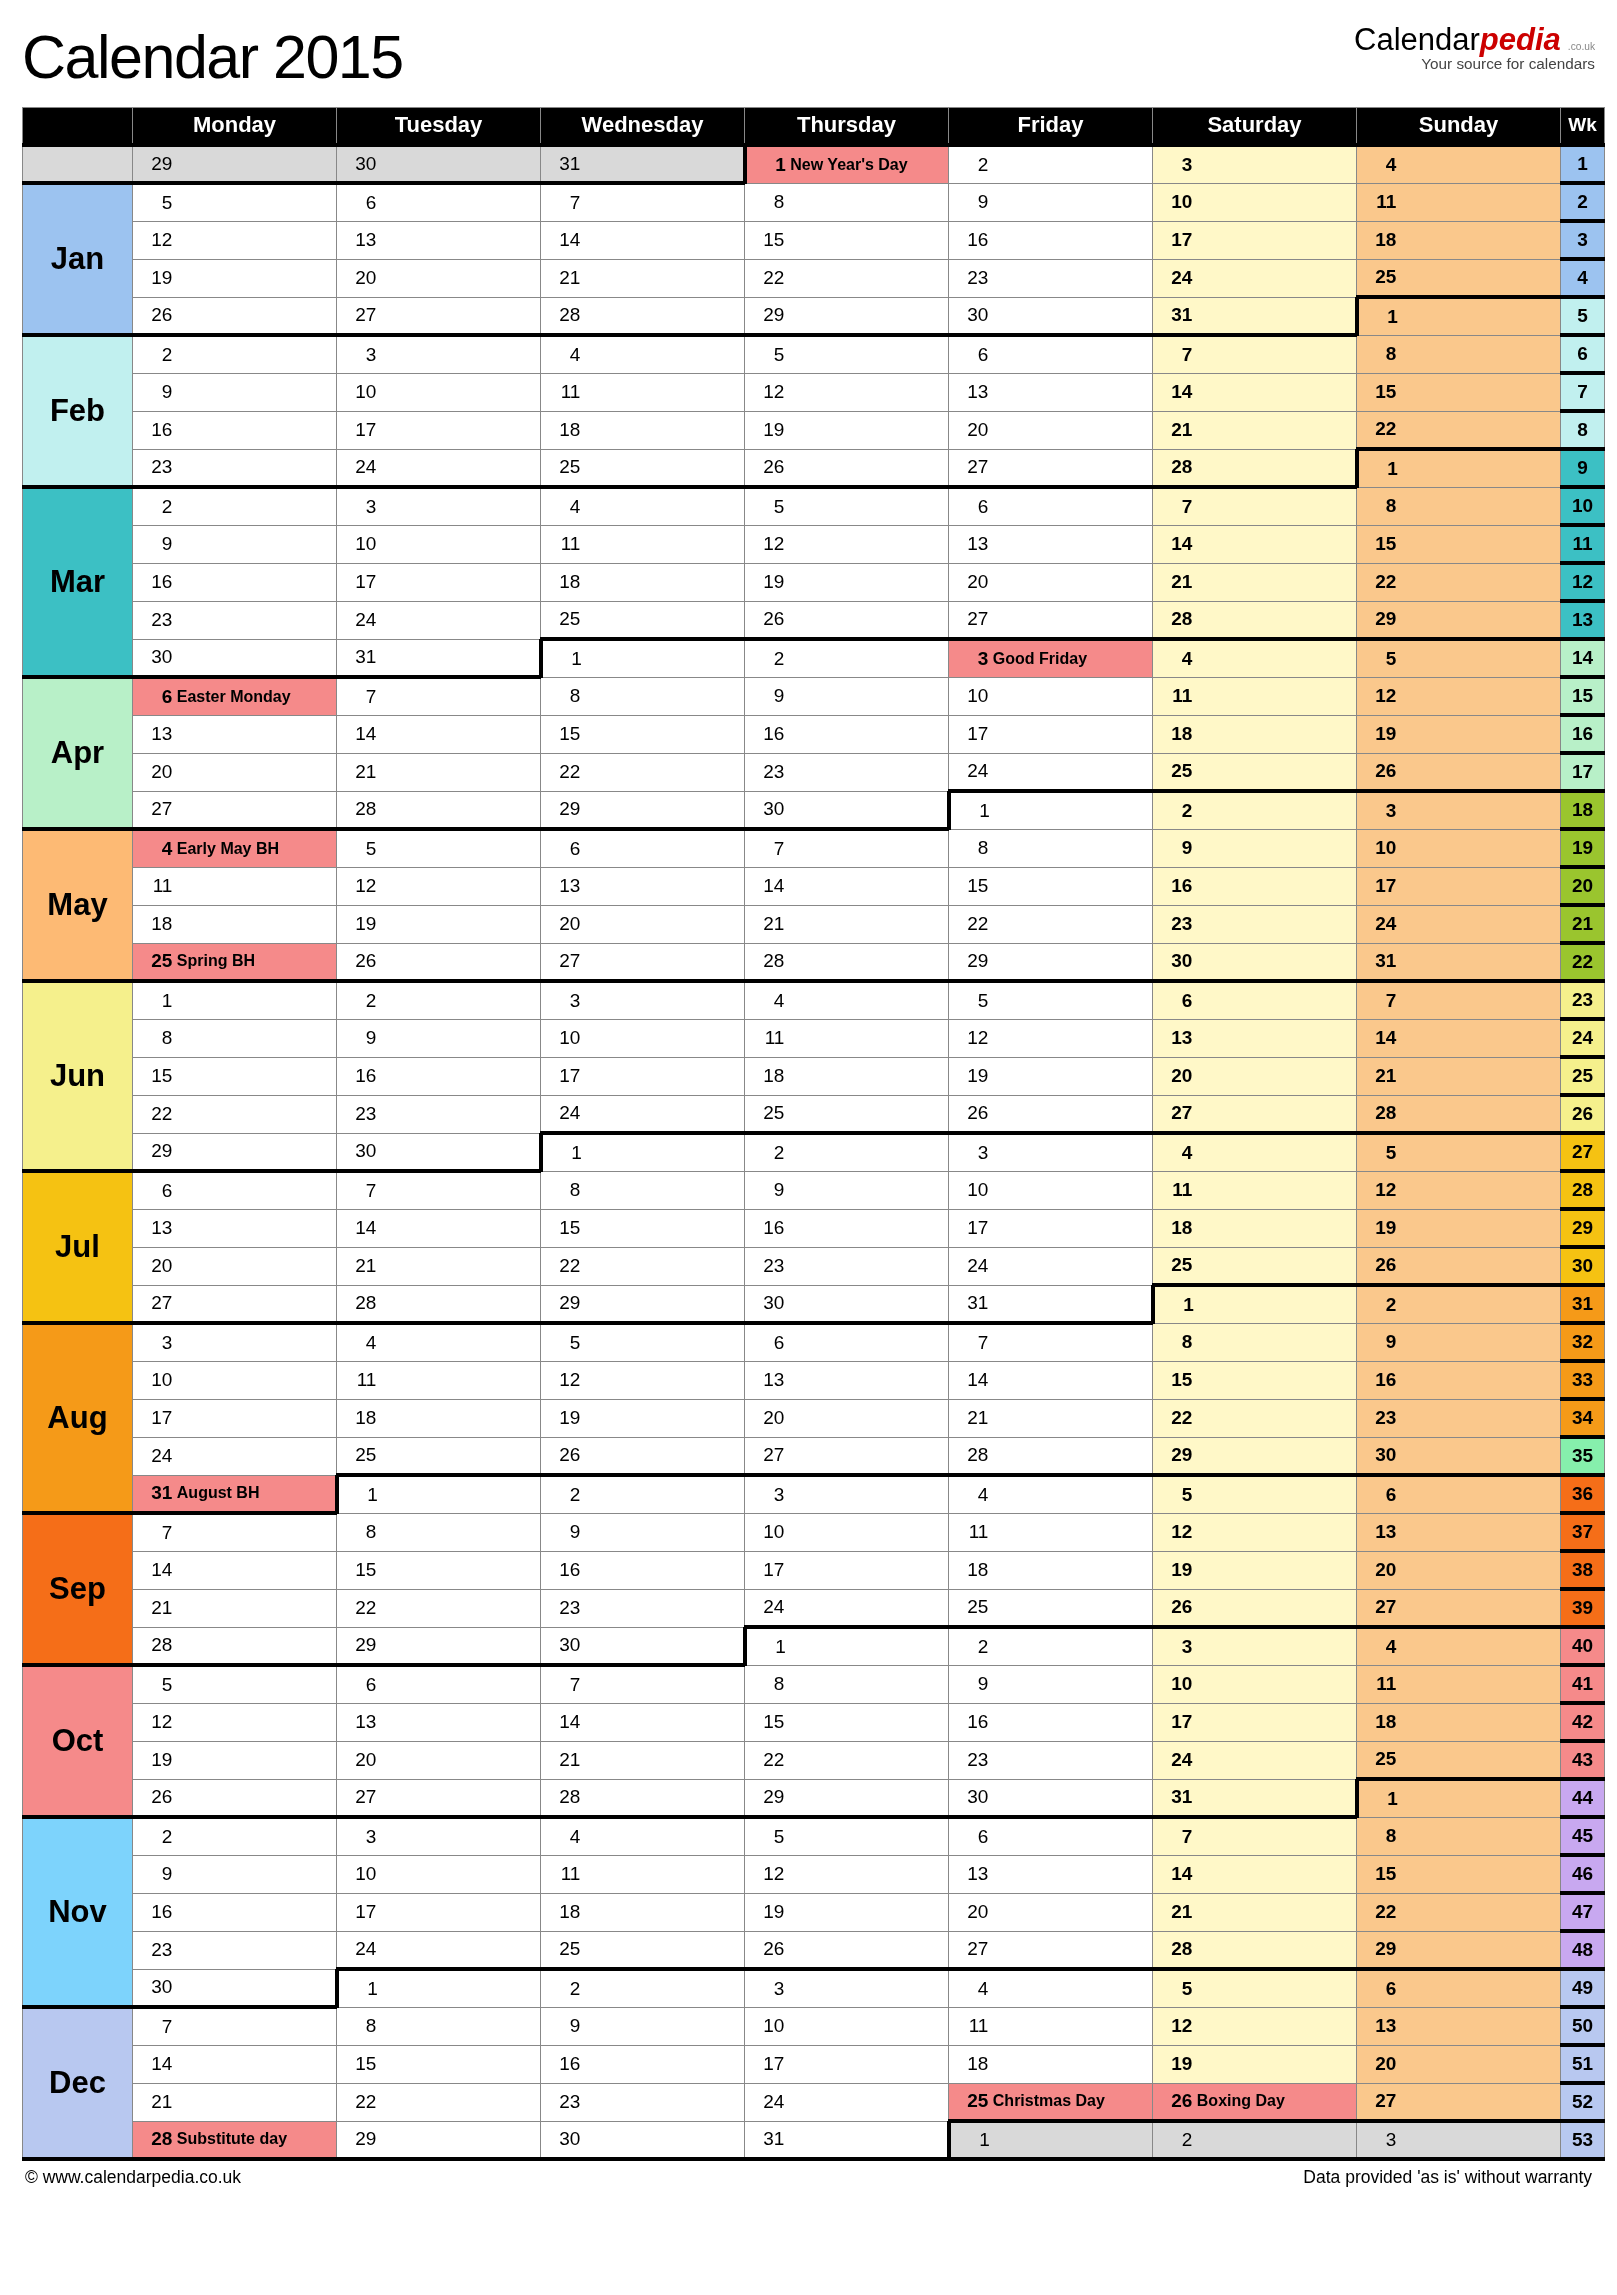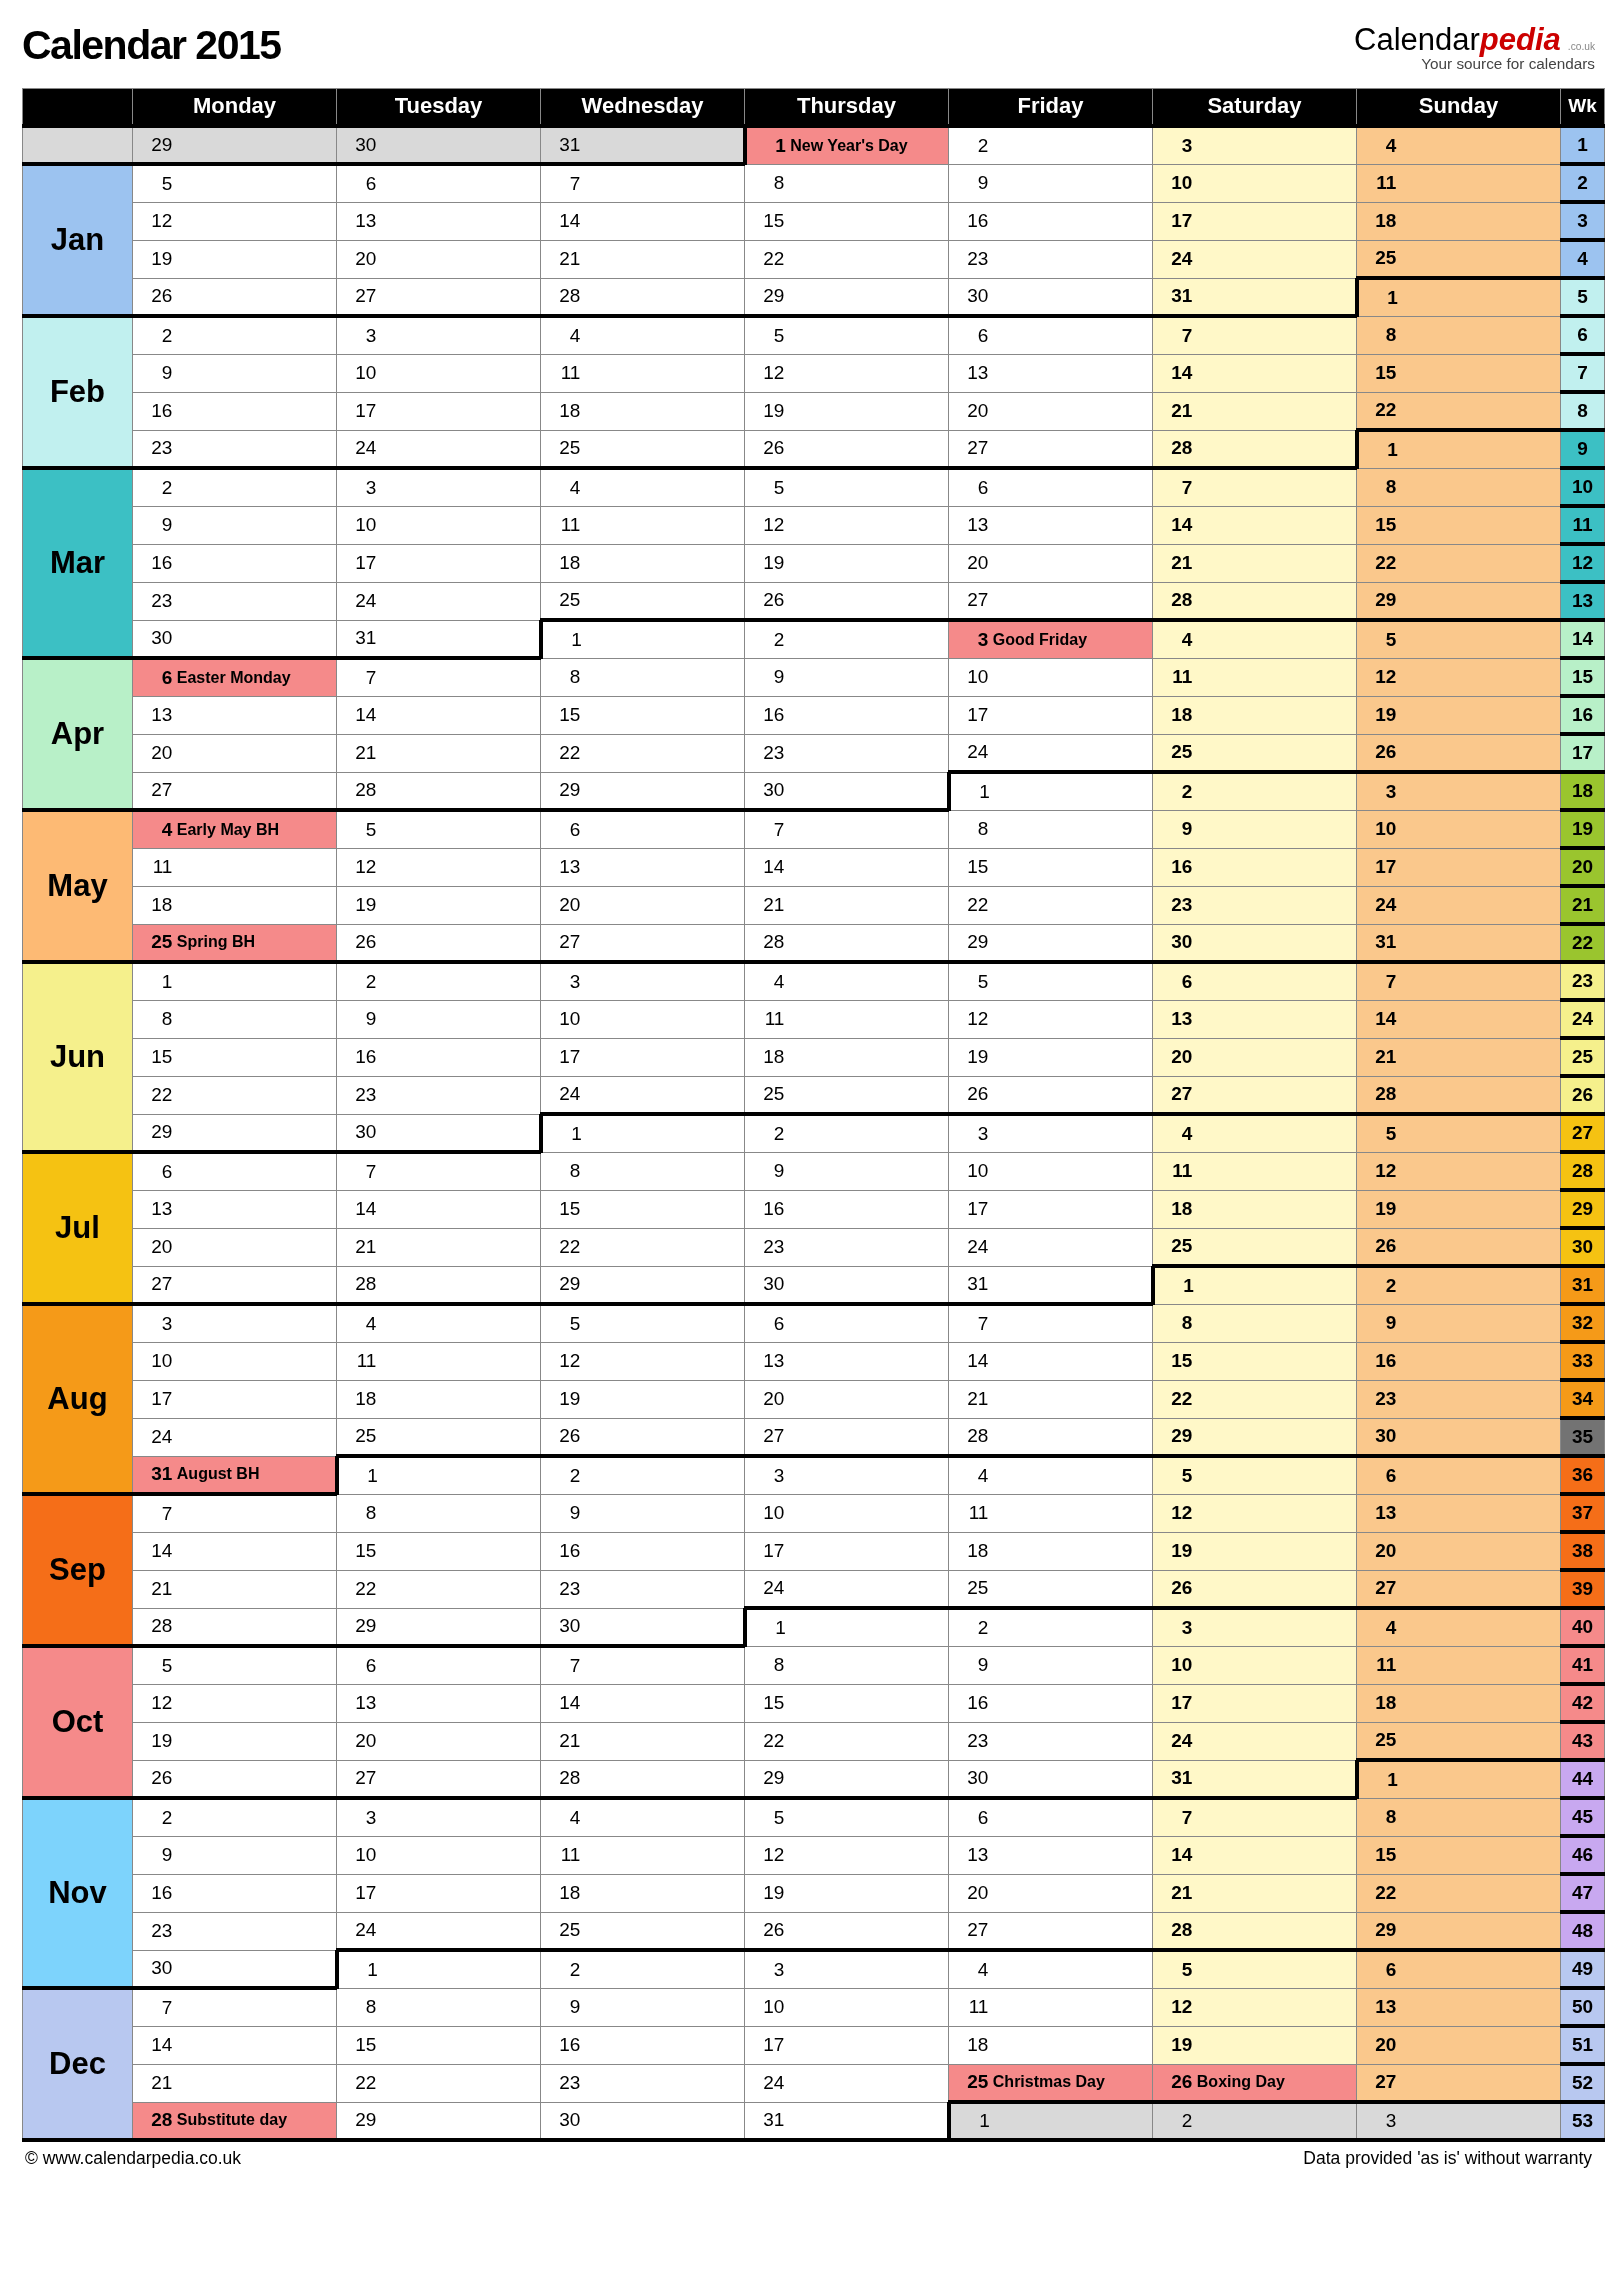--- a/index.html
+++ b/index.html
@@ -3,21 +3,21 @@
 <meta charset="utf-8">
 <style>
   * { box-sizing: border-box; }
   body {
     margin: 0; padding: 0; background: #fff;
     font-family: Arial, Helvetica, sans-serif;
     width: 1617px;
   }
   .page { padding: 22px 22px 7.3px 22px; }
   .header-row { display: flex; justify-content: space-between; align-items: flex-start; }
-  .title { font-size: 41px; font-weight: bold; letter-spacing: -1.5px; }
+  .title { font-size: 61px; font-weight: normal; letter-spacing: -1.5px; }
   .brand { text-align: right; }
   .brand-name { font-size: 31px; }
   .brand-p1 { color: #000; }
   .brand-p2 { color: #cc0000; font-style: italic; font-weight: bold; }
   .brand-tld { font-size: 10.2px; color: #888; margin-left: 7px; }
   .brand-tag { font-size: 15.3px; color: #444; margin-top: -2.9px; }
 
   table.cal {
     border-collapse: collapse; width: 100%;
     table-layout: fixed; margin-top: 14.6px;
@@ -1452,21 +1452,21 @@
           <td class="day-cell sat bb">
             <div class="cell-inner">
               <div class="cell-num">29</div>
             </div>
           </td>
           <td class="day-cell sun bb">
             <div class="cell-inner">
               <div class="cell-num">30</div>
             </div>
           </td>
-          <td class="wk-cell bt" style="background: #737373;">35</td>
+          <td class="wk-cell bt" style="background: #86efac;">35</td>
         </tr>
         <tr>
           <td class="day-cell hol bb br">
             <div class="cell-inner">
               <div class="cell-num">31</div>
               <div class="cell-txt">August BH</div>
             </div>
           </td>
           <td class="day-cell bt">
             <div class="cell-inner">

